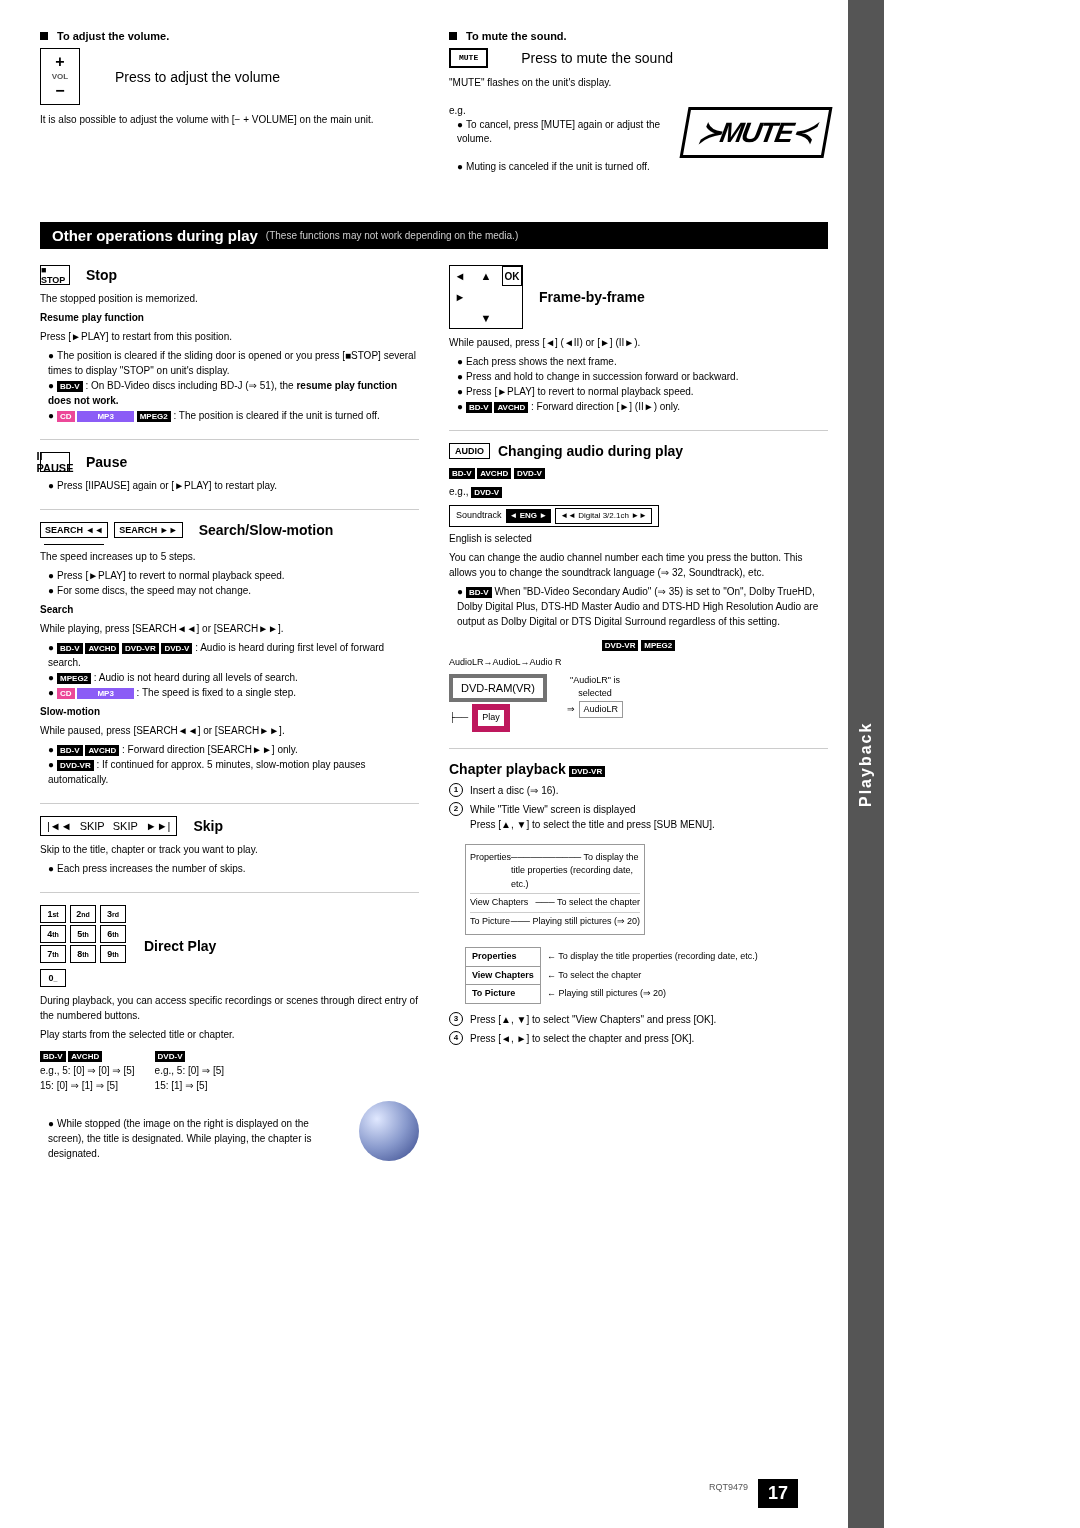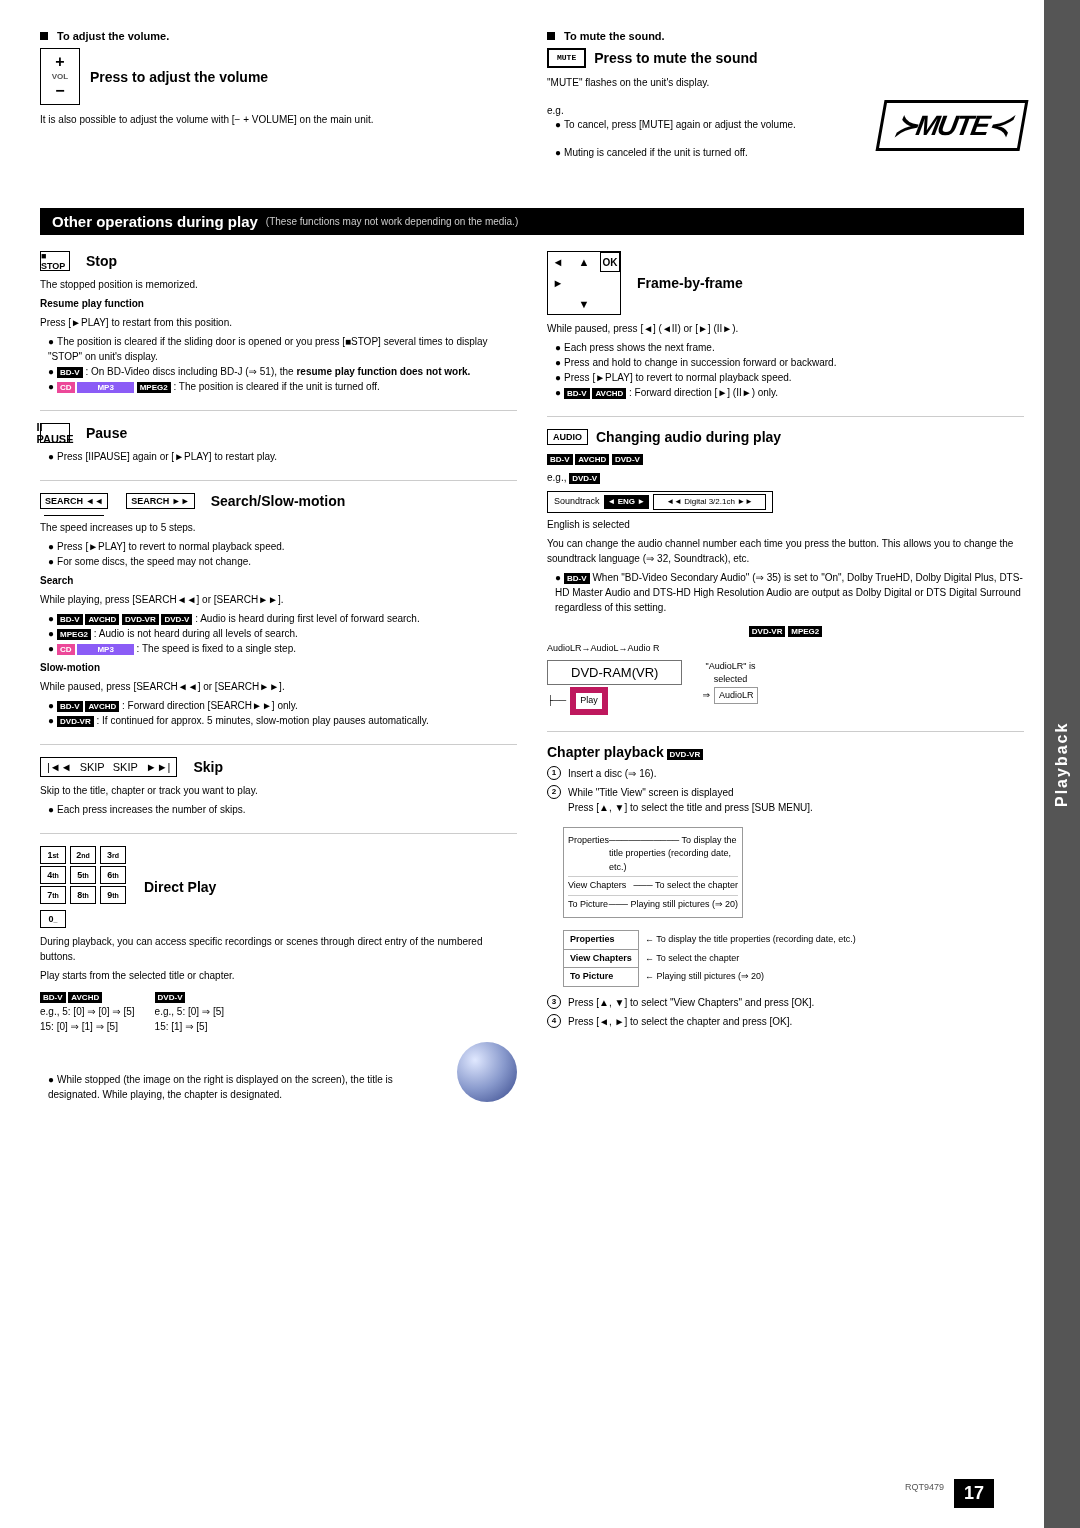--- a/index.html
+++ b/index.html
@@ -7,21 +7,21 @@
       background: #fff;
       font-family: Arial, sans-serif;
       font-size: 11px;
       color: #000;
       width: 1080px;
       min-height: 1528px;
       position: relative;
     }
     .page-container {
       display: flex;
-      width: 1080px;
+      width: 884px;
       min-height: 1528px;
     }
     .main-content {
       flex: 1;
       padding: 30px 20px 30px 40px;
       position: relative;
     }
     .side-tab {
       width: 36px;
       background: #555;
@@ -65,22 +65,23 @@
       vertical-align: middle;
       min-width: 40px;
     }
     .vol-label {
       font-size: 8px;
       color: #555;
       margin: 1px 0;
     }
     .press-label {
       font-size: 14px;
-      font-weight: bold;
+      font-weight: normal;
       vertical-align: middle;
+      margin-left: 25px;
     }
     .vol-inline {
       display: flex;
       align-items: center;
       margin-bottom: 8px;
     }
     .small-text { font-size: 10px; line-height: 1.4; margin-bottom: 14px; }
 
     
     .other-ops-header {
@@ -165,21 +166,21 @@
     .audio-badge {
       background: #000;
       color: #fff;
       font-size: 8px;
       padding: 1px 4px;
       font-weight: bold;
     }
     .audio-lang {
       border: 1px solid #000;
       font-size: 8px;
-      padding: 1px 12px;
+      padding: 1px 4px;
     }
 
     
     .numpad {
       display: inline-grid;
       grid-template-columns: repeat(3, 28px);
       gap: 2px;
       margin-bottom: 4px;
     }
     .num-btn {
@@ -200,21 +201,21 @@
       gap: 4px;
       align-items: center;
       border: 1px solid #000;
       padding: 3px 6px;
       margin-right: 8px;
     }
 
     
     .search-box {
       display: inline-flex;
-      gap: 18px;
+      gap: 6px;
       align-items: center;
       margin-right: 8px;
     }
     .search-btn {
       border: 1px solid #000;
       padding: 2px 4px;
       font-size: 9px;
       font-weight: bold;
     }
 
@@ -555,21 +556,21 @@
             <p>You can change the audio channel number each time you press the button. This allows you to change the soundtrack language (⇒ 32, Soundtrack), etc.</p>
             <div class="bullet"><span class="bd-v">BD-V</span> When "BD-Video Secondary Audio" (⇒ 35) is set to "On", Dolby TrueHD, Dolby Digital Plus, DTS-HD Master Audio and DTS-HD High Resolution Audio are output as Dolby Digital or DTS Digital Surround regardless of this setting.</div>
 
             <div style="margin-top:8px;text-align:center;">
               <div><span class="dvd-vr">DVD-VR</span> <span class="mpeg2-tag">MPEG2</span></div>
               <div class="audio-flow">
                 <span>AudioLR→AudioL→Audio R</span>
               </div>
               <div style="display:flex; gap:20px; align-items:flex-start; margin-top:4px;">
                 <div>
-                  <div style="font-size:13px; border:1px solid #737373; padding:2px 23px; display:inline-block; margin-bottom:2px;">DVD-RAM(VR)</div>
+                  <div style="font-size:11px; border:4px solid #737373; padding:2px 8px; display:inline-block; margin-bottom:2px;">DVD-RAM(VR)</div>
                   <div style="display:flex; align-items:center; gap:4px; font-size:9px;">
                     <span>├──</span>
                     <span style="border:6px solid #be185d; padding:1px 4px;">Play</span>
                   </div>
                 </div>
                 <div style="font-size:9px;">
                   <div>"AudioLR" is</div>
                   <div>selected</div>
                   <div style="display:flex; align-items:center; gap:4px;">
                     <span>⇒</span>

